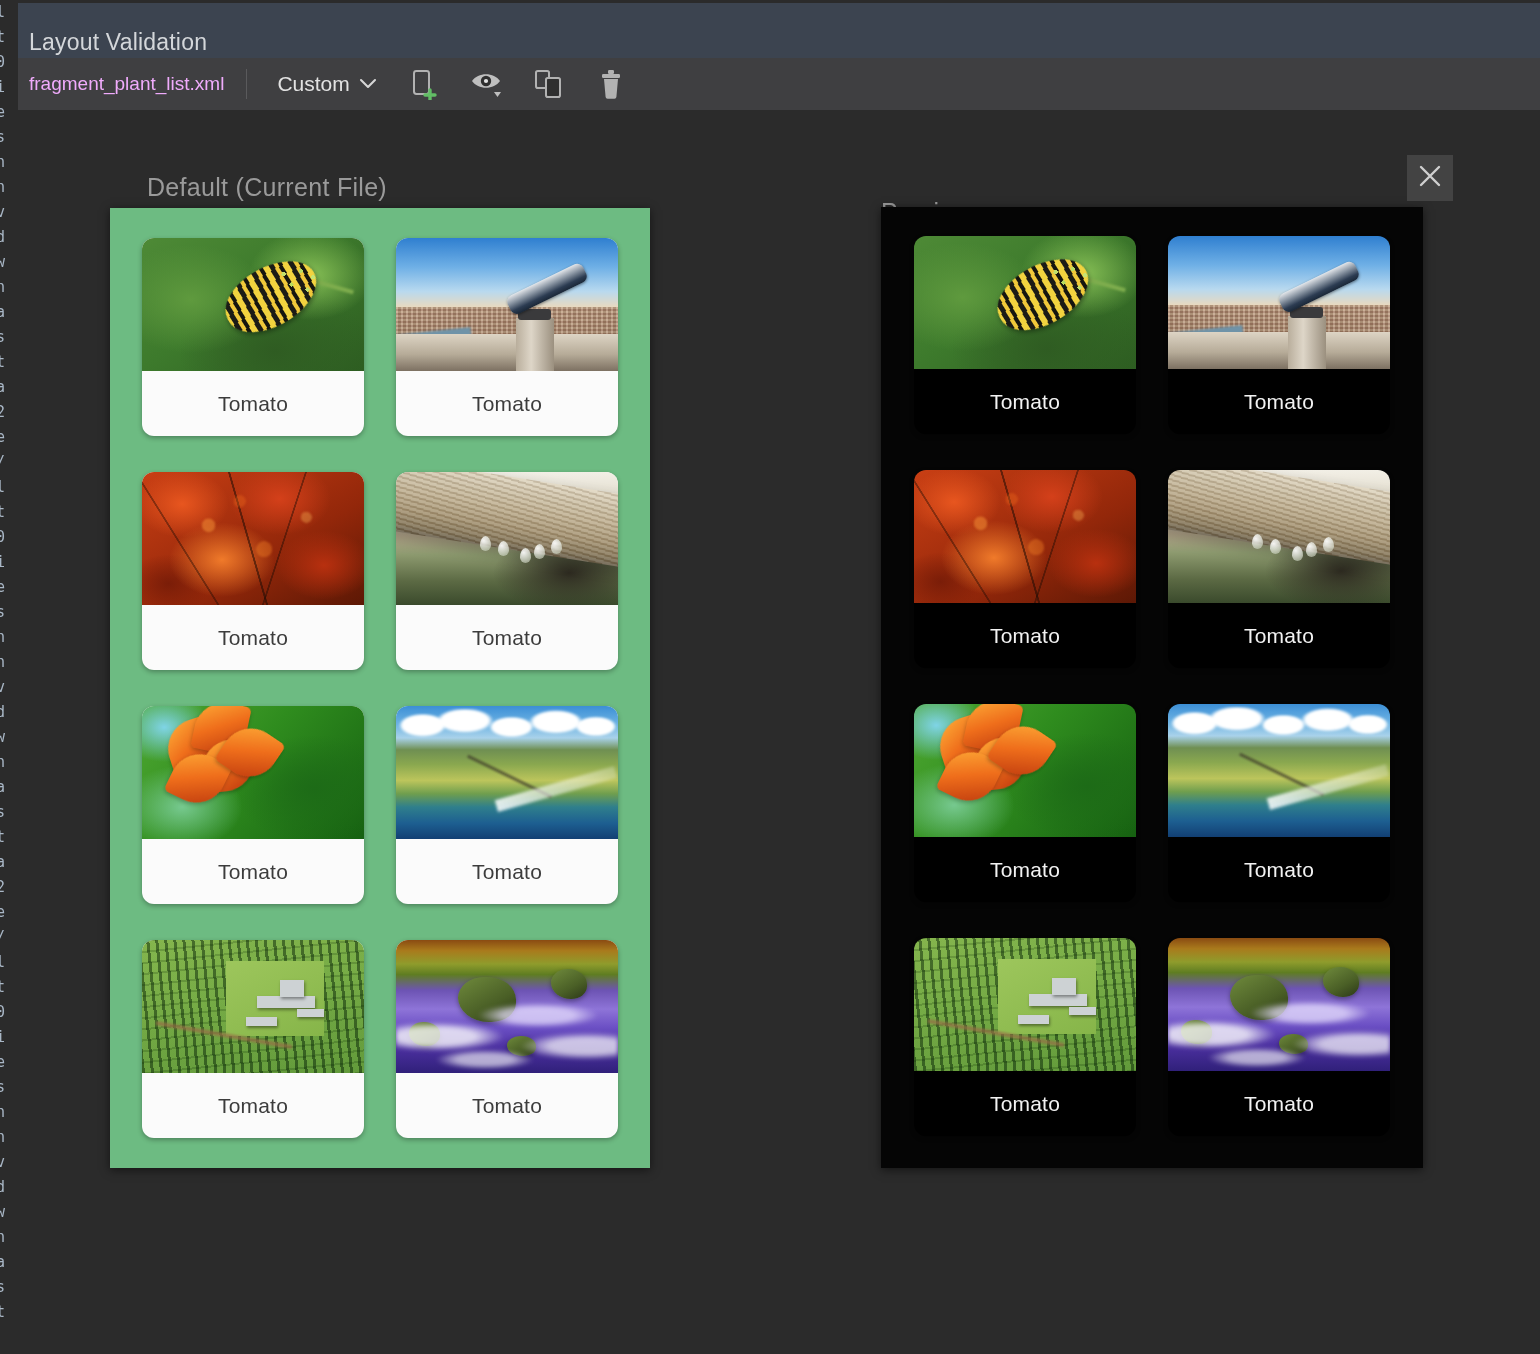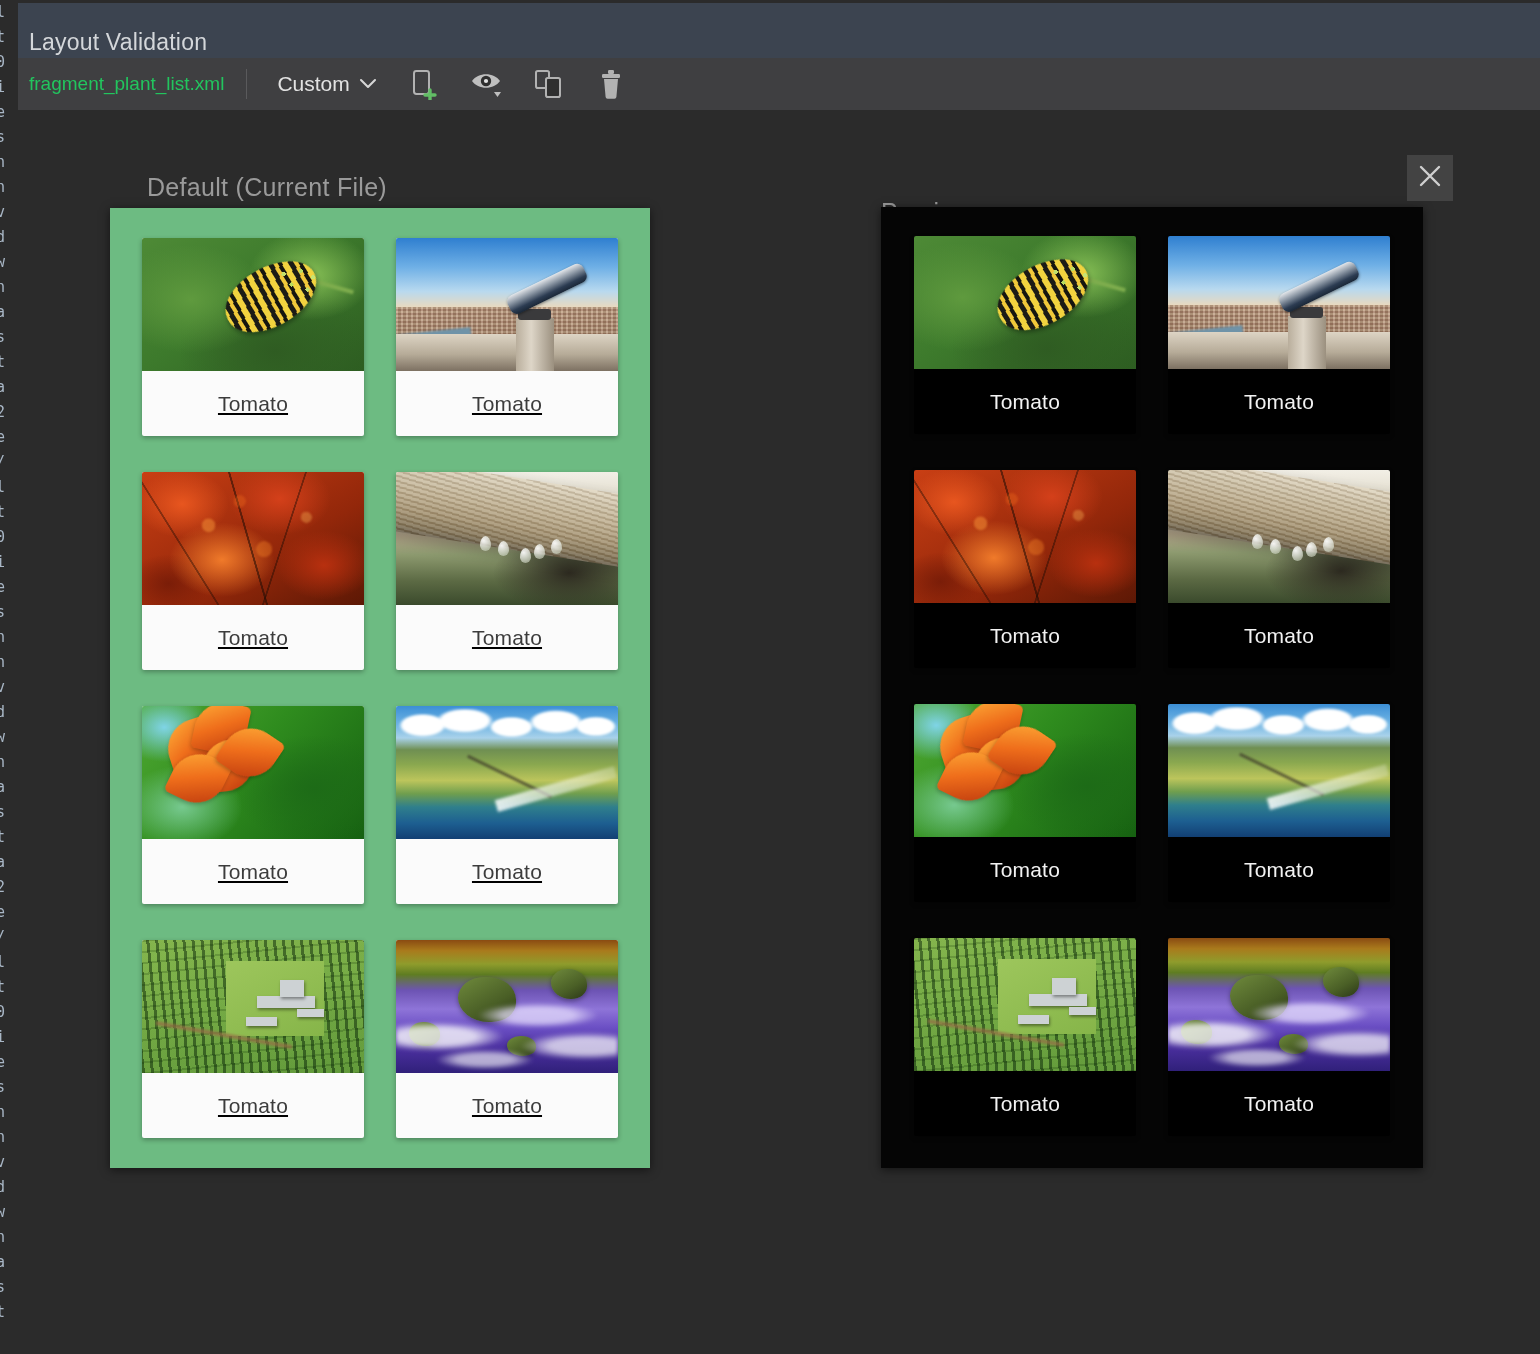--- a/index.html
+++ b/index.html
@@ -70,21 +70,21 @@
     left: 0; top: 58px;
     width: 1522px;
     height: 52px;
     background: #3f3f41;
     display: flex;
     align-items: center;
     box-sizing: border-box;
     padding-left: 11px;
   }
   .toolbar-filename {
-    color: #22c55e;
+    color: #f0abfc;
     font-size: 19px;
     padding-right: 22px;
   }
   .toolbar-sep {
     width: 1px;
     height: 30px;
     background: #5a5a5c;
     margin-right: 22px;
   }
   .config-dropdown {
@@ -144,24 +144,23 @@
     grid-template-columns: repeat(2, 222px);
     column-gap: 32px;
     row-gap: 36px;
     padding: 30px 0 0 32px;
     box-sizing: border-box;
   }
   .grid.dark-grid { padding: 29px 0 0 33px; }
 
   .plant-card {
     width: 222px;
-    border-radius: 2px;
+    border-radius: 12px;
     overflow: hidden;
     box-shadow: 0 2px 5px rgba(0,0,0,.30);
-    text-decoration: underline;
   }
   .plant-card.light { background: #fbfbfb; }
   .plant-card.dark  { background: #000000; }
 
   .card-thumb {
     width: 222px;
     height: 133px;
     position: relative;
     overflow: hidden;
     filter: blur(.25px);

